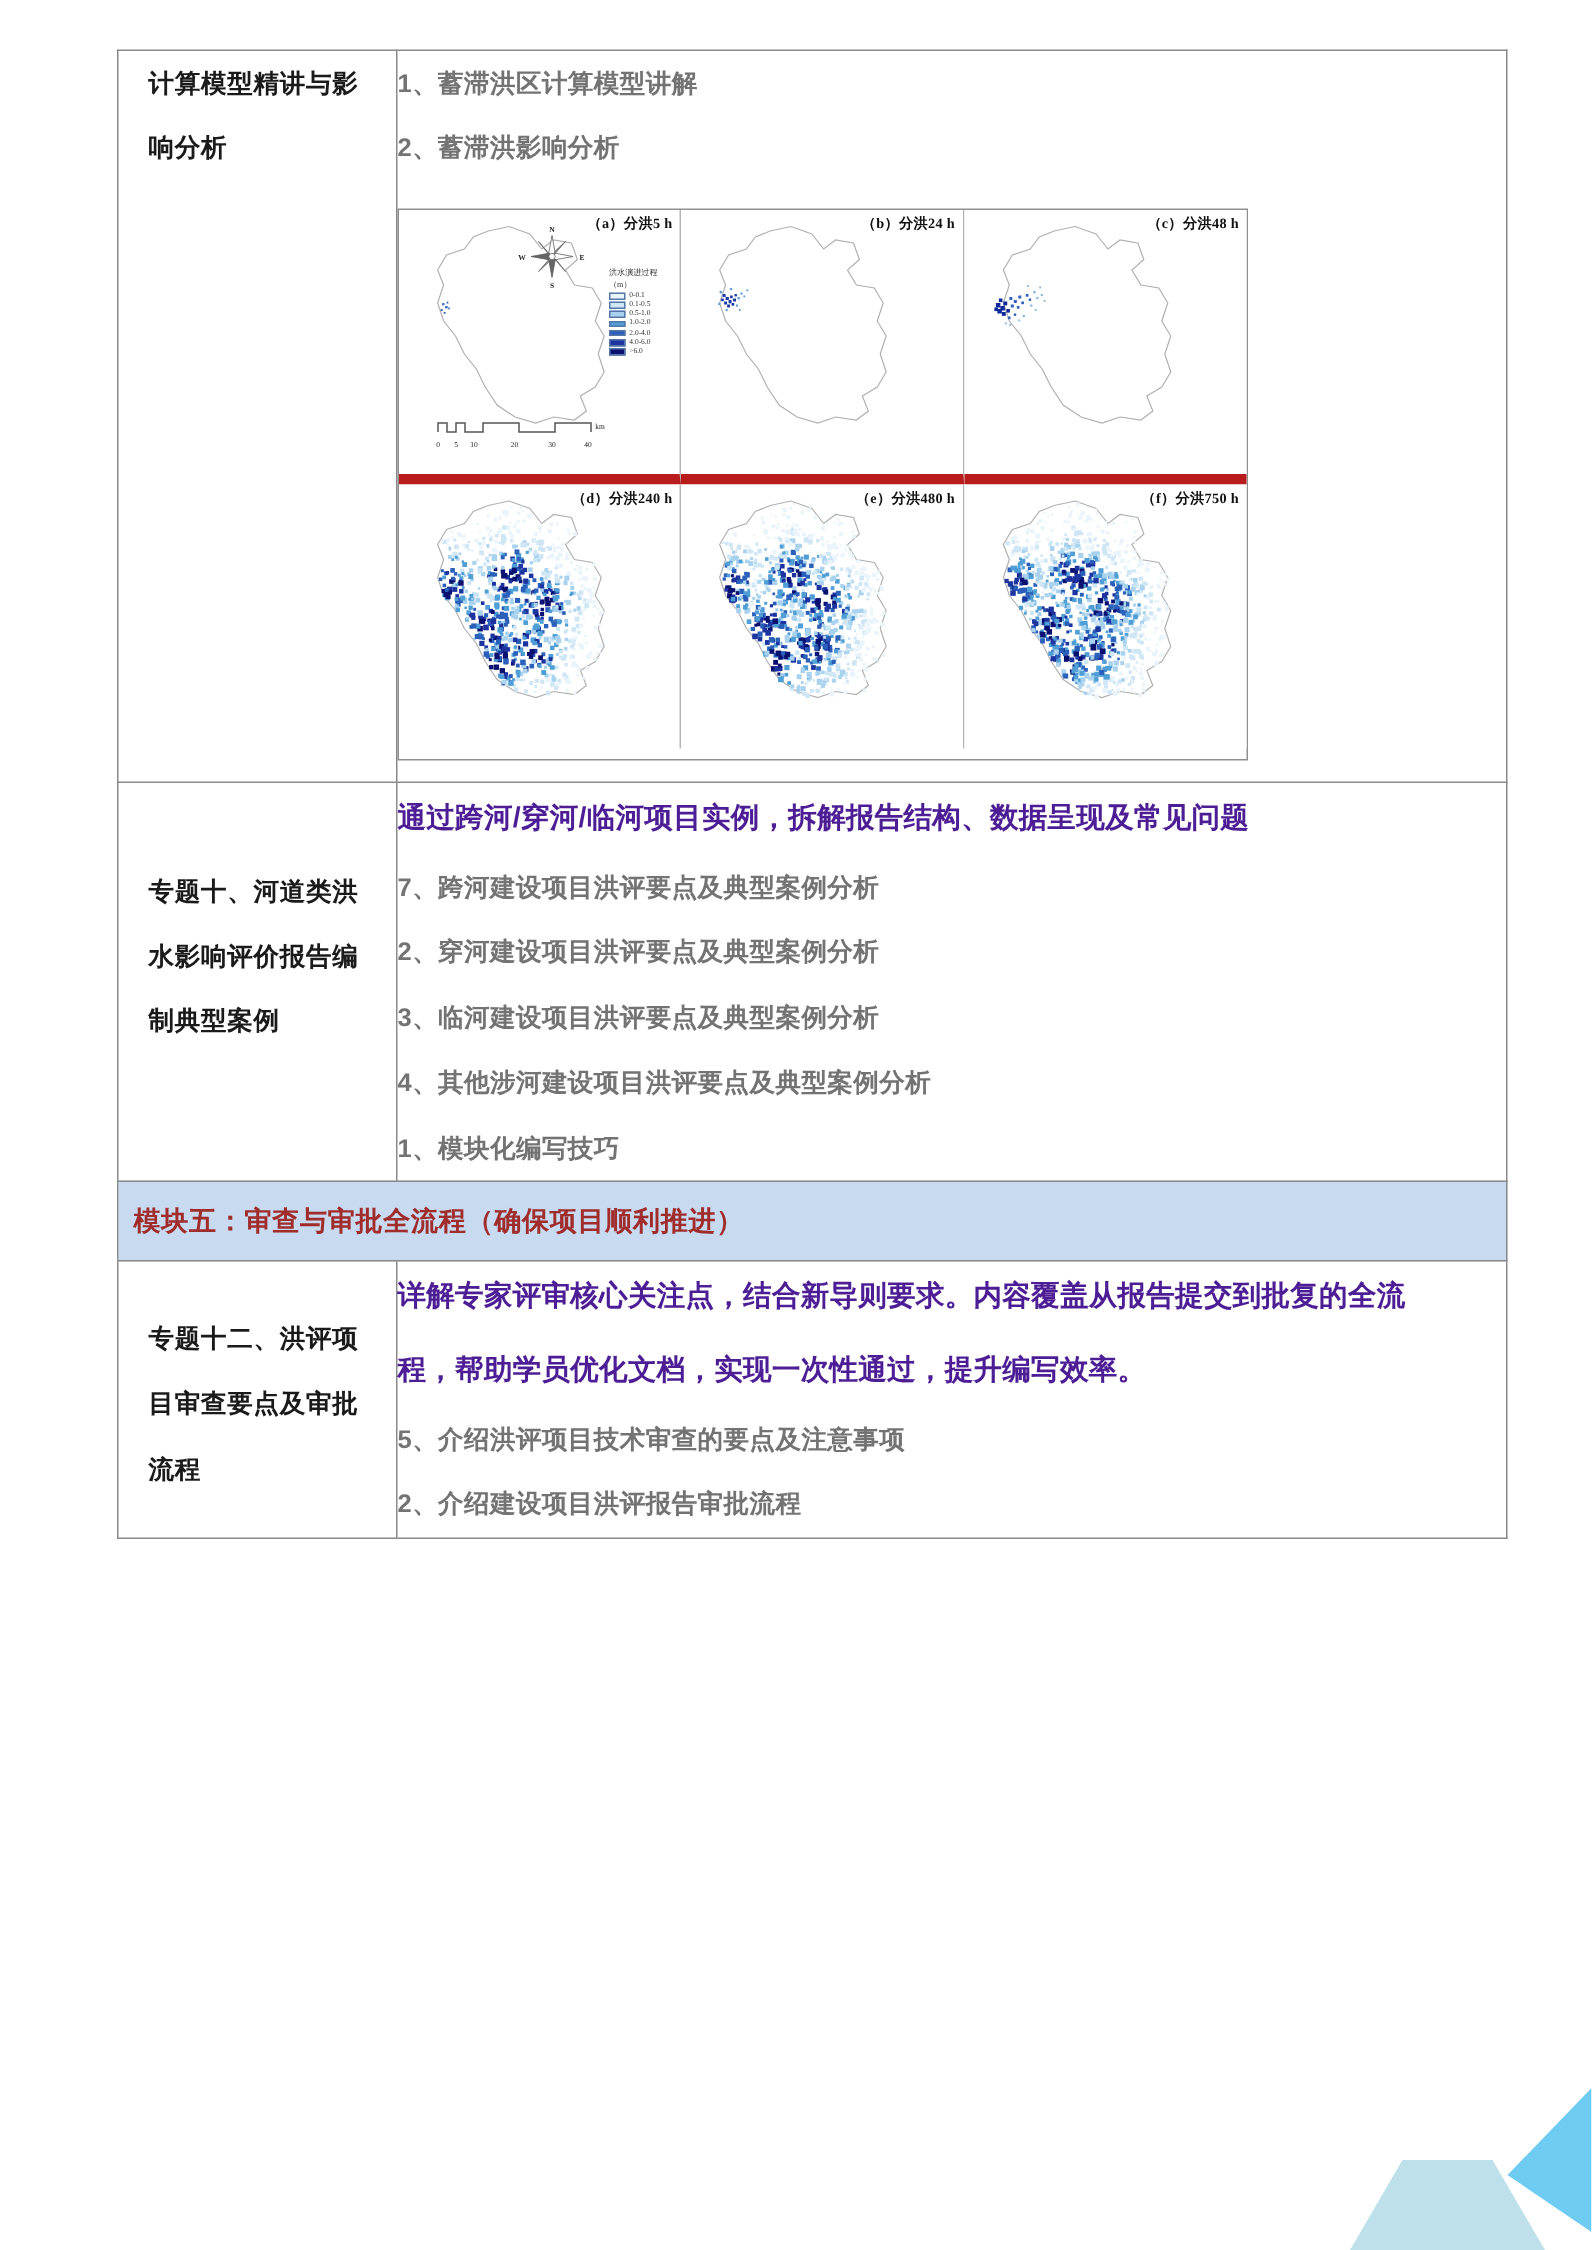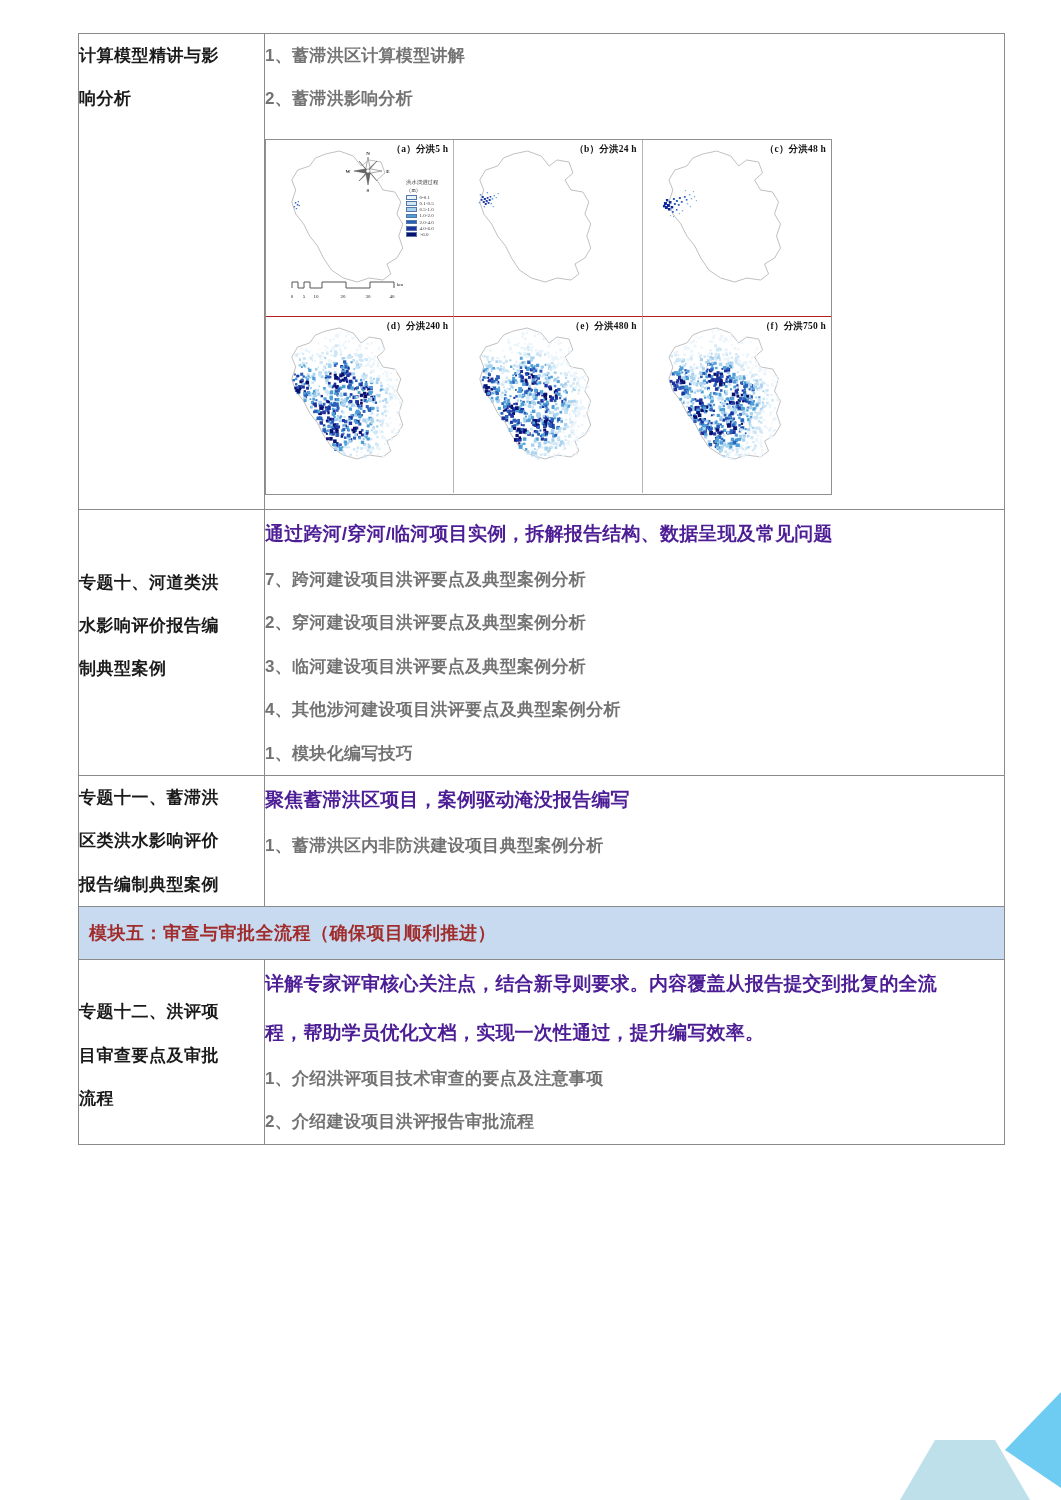--- a/index.html
+++ b/index.html
@@ -34,20 +34,21 @@
 
   .cell-pad-l { padding: 10px 10px 10px 10px; }
   .cell-pad-r { padding: 10px 12px 12px 12px; }
 
   .topic-title {
     font-size: 17px;
     font-weight: bold;
     color: #1a1a1a;
     line-height: 2.55;
     letter-spacing: .5px;
+    margin-left: 20px;
   }
 
   .item-line {
     font-size: 17px;
     font-weight: bold;
     color: #737373;
     line-height: 2.55;
     letter-spacing: .3px;
   }
   .intro-line {
@@ -90,21 +91,21 @@
   }
   .fig-grid {
     display: grid;
     grid-template-columns: 1fr 1fr 1fr;
     grid-template-rows: 1fr 1fr;
   }
   .fig-panel {
     position: relative;
     height: 176px;
     border-right: 1px solid #b5b5b5;
-    border-bottom: 1px solid #b91c1c;
+    border-bottom: 7px solid #b91c1c;
     overflow: hidden;
     background: #fff;
   }
   .fig-panel:nth-child(3n) { border-right: none; }
   .fig-panel:nth-child(n+4) { border-bottom: none; }
 
   .panel-label {
     position: absolute;
     right: 5px;
     top: 3px;
@@ -2933,52 +2934,39 @@
       <td class="cell-pad-r">
         <div class="intro-line">通过跨河/穿河/临河项目实例，拆解报告结构、数据呈现及常见问题</div>
         <div class="item-line">7、跨河建设项目洪评要点及典型案例分析</div>
         <div class="item-line">2、穿河建设项目洪评要点及典型案例分析</div>
         <div class="item-line">3、临河建设项目洪评要点及典型案例分析</div>
         <div class="item-line">4、其他涉河建设项目洪评要点及典型案例分析</div>
         <div class="item-line">1、模块化编写技巧</div>
       </td>
     </tr>
 
-    <tr>
-      <td class="cell-pad-l">
-        <div class="vcenter">
-          <div class="topic-title">专题十一、蓄滞洪</div>
-          <div class="topic-title">区类洪水影响评价</div>
-          <div class="topic-title">报告编制典型案例</div>
-        </div>
-      </td>
-      <td class="cell-pad-r">
-        <div class="intro-line">聚焦蓄滞洪区项目，案例驱动淹没报告编写</div>
-        <div class="item-line">1、蓄滞洪区内非防洪建设项目典型案例分析</div>
-      </td>
-    </tr>
 
     <tr class="module-row">
       <td colspan="2">
         <div class="module-banner">模块五：审查与审批全流程（确保项目顺利推进）</div>
       </td>
     </tr>
 
     <tr>
       <td class="cell-pad-l">
         <div class="vcenter" style="padding-top:30px">
           <div class="topic-title">专题十二、洪评项</div>
           <div class="topic-title">目审查要点及审批</div>
           <div class="topic-title">流程</div>
         </div>
       </td>
       <td class="cell-pad-r">
         <div class="intro-line">详解专家评审核心关注点，结合新导则要求。内容覆盖从报告提交到批复的全流</div>
         <div class="intro-line">程，帮助学员优化文档，实现一次性通过，提升编写效率。</div>
-        <div class="item-line">1、介绍洪评项目技术审查的要点及注意事项</div>
+        <div class="item-line">5、介绍洪评项目技术审查的要点及注意事项</div>
         <div class="item-line">2、介绍建设项目洪评报告审批流程</div>
       </td>
     </tr>
 
   </tbody>
 </table>
 
 <svg class="deco" viewBox="0 0 211 130">
   <polygon points="85,70 145,70 180,130 50,130" fill="#bde0ea"></polygon>
   <polygon points="211,22 211,118 155,80" fill="#6ecbf2"></polygon>

